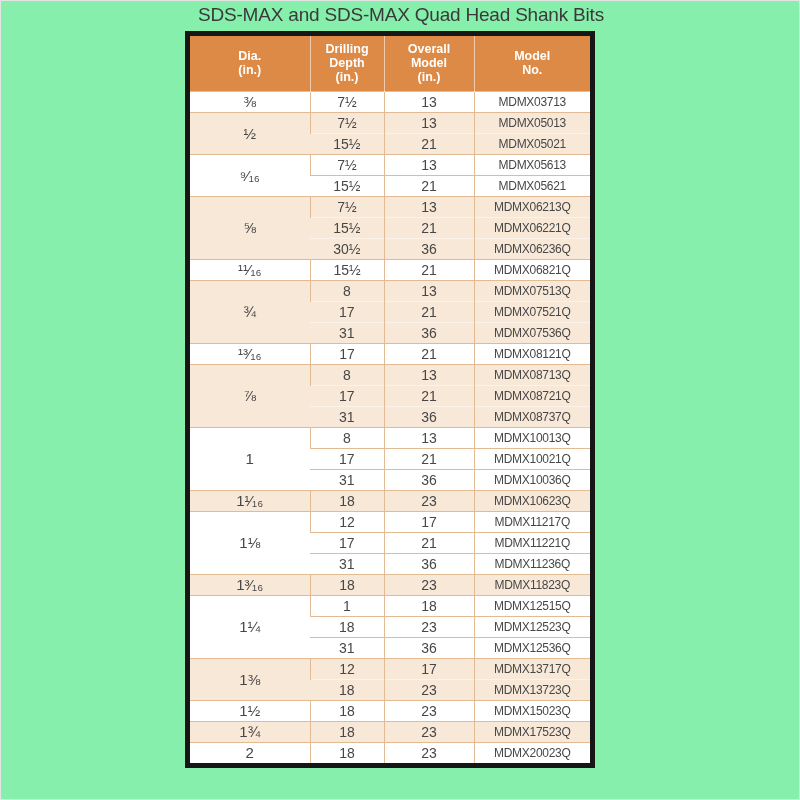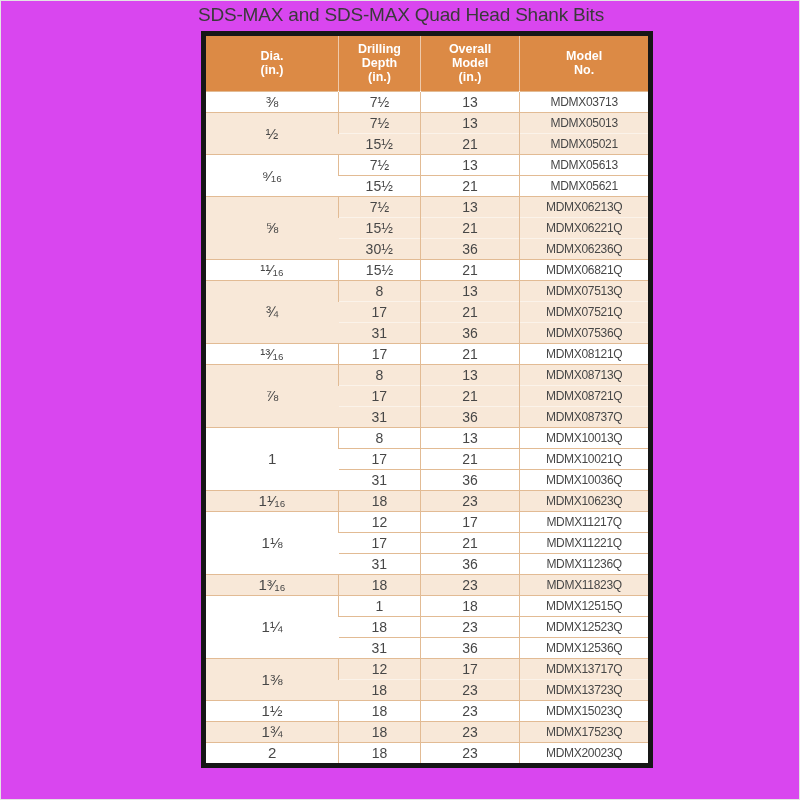--- a/index.html
+++ b/index.html
@@ -6,34 +6,34 @@
   html, body { background: #ffffff; }
   body {
     width: 800px; height: 800px;
     position: relative;
     font-family: "Liberation Sans", "DejaVu Sans", sans-serif;
     overflow: hidden;
   }
   .page {
     position: absolute; inset: 0;
     border: 1px solid #e3e3e3;
-    background: #d946ef;
+    background: #86efac;
   }
   .title {
     position: absolute;
     top: 3px; left: 180px; width: 440px;
     text-align: center;
     font-size: 19px;
     letter-spacing: -0.2px;
     color: var(--title-text, #3a3a3a);
     white-space: nowrap;
   }
   .table-wrap {
     position: absolute;
-    top: 30px; left: 200px; width: 452px;
+    top: 30px; left: 184px; width: 410px;
     border: 5px solid var(--outer-border, #161616);
     background: #ffffff;
   }
   table.spec {
     width: 100%;
     border-collapse: collapse;
     table-layout: fixed;
   }
   table.spec col.c-dia    { width: 30%; }
   table.spec col.c-depth  { width: 18.5%; }

